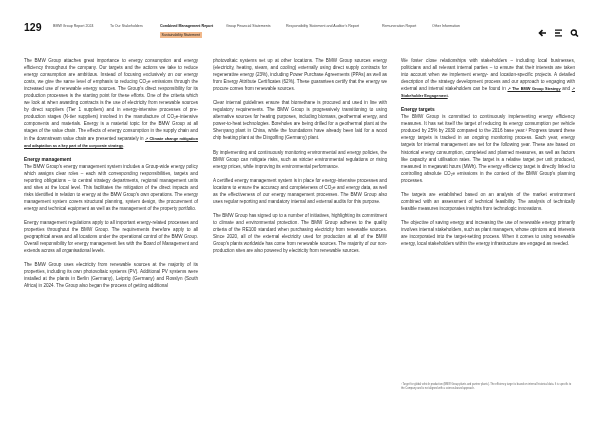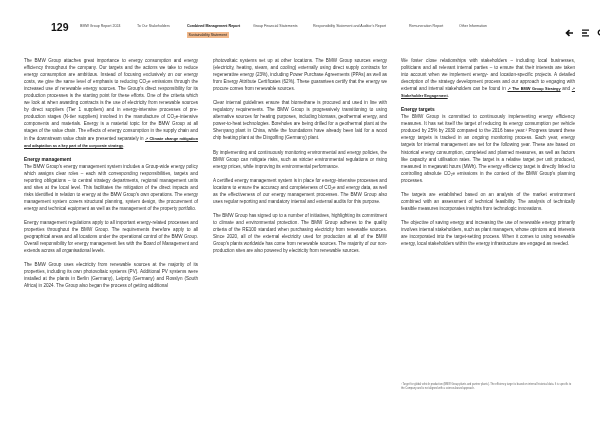--- a/index.html
+++ b/index.html
@@ -1,19 +1,19 @@
 <!DOCTYPE html>
 <html><head>
 <meta charset="utf-8">
 <style>
   * { box-sizing: border-box; margin: 0; padding: 0; }
   html, body { width: 600px; height: 424px; background: #ffffff; overflow: hidden; }
   body { font-family: "DejaVu Sans", sans-serif; color: #262626; position: relative; }
 
-  .header { position: absolute; top: 0; left: 0; width: 548px; height: 44px; margin-left: 27px; }
+  .header { position: absolute; top: 0; left: 0; width: 548px; height: 44px; }
   .page-num { position: absolute; left: 24px; top: 21px; font-size: 10.5px; font-weight: bold; color: #111; font-family: "Liberation Sans", sans-serif; }
   .nav { position: absolute; left: 53px; top: 24px; display: flex; gap: 0; font-size: 3.6px; color: #444; font-family: "Liberation Sans", sans-serif; }
   .nav-item { position: absolute; white-space: nowrap; }
   .nav-item.active { font-weight: bold; color: #111; }
   .sub-tab { position: absolute; left: 160px; top: 32px; background: #f1b88a; color: #222; font-size: 3.6px; padding: 1px 1.5px; white-space: nowrap; font-family: "Liberation Sans", sans-serif; }
   .icons { position: absolute; top: 22px; left: 538px; display: flex; gap: 7px; align-items: center; }
   .icon { width: 9px; height: 8px; display: inline-block; }
 
   .col { position: absolute; top: 57px; width: 174px; font-size: 4.6px; line-height: 7.05px; text-align: justify; color: #333; font-family: "Liberation Sans", sans-serif; }
   .col p { margin-bottom: 7px; }

